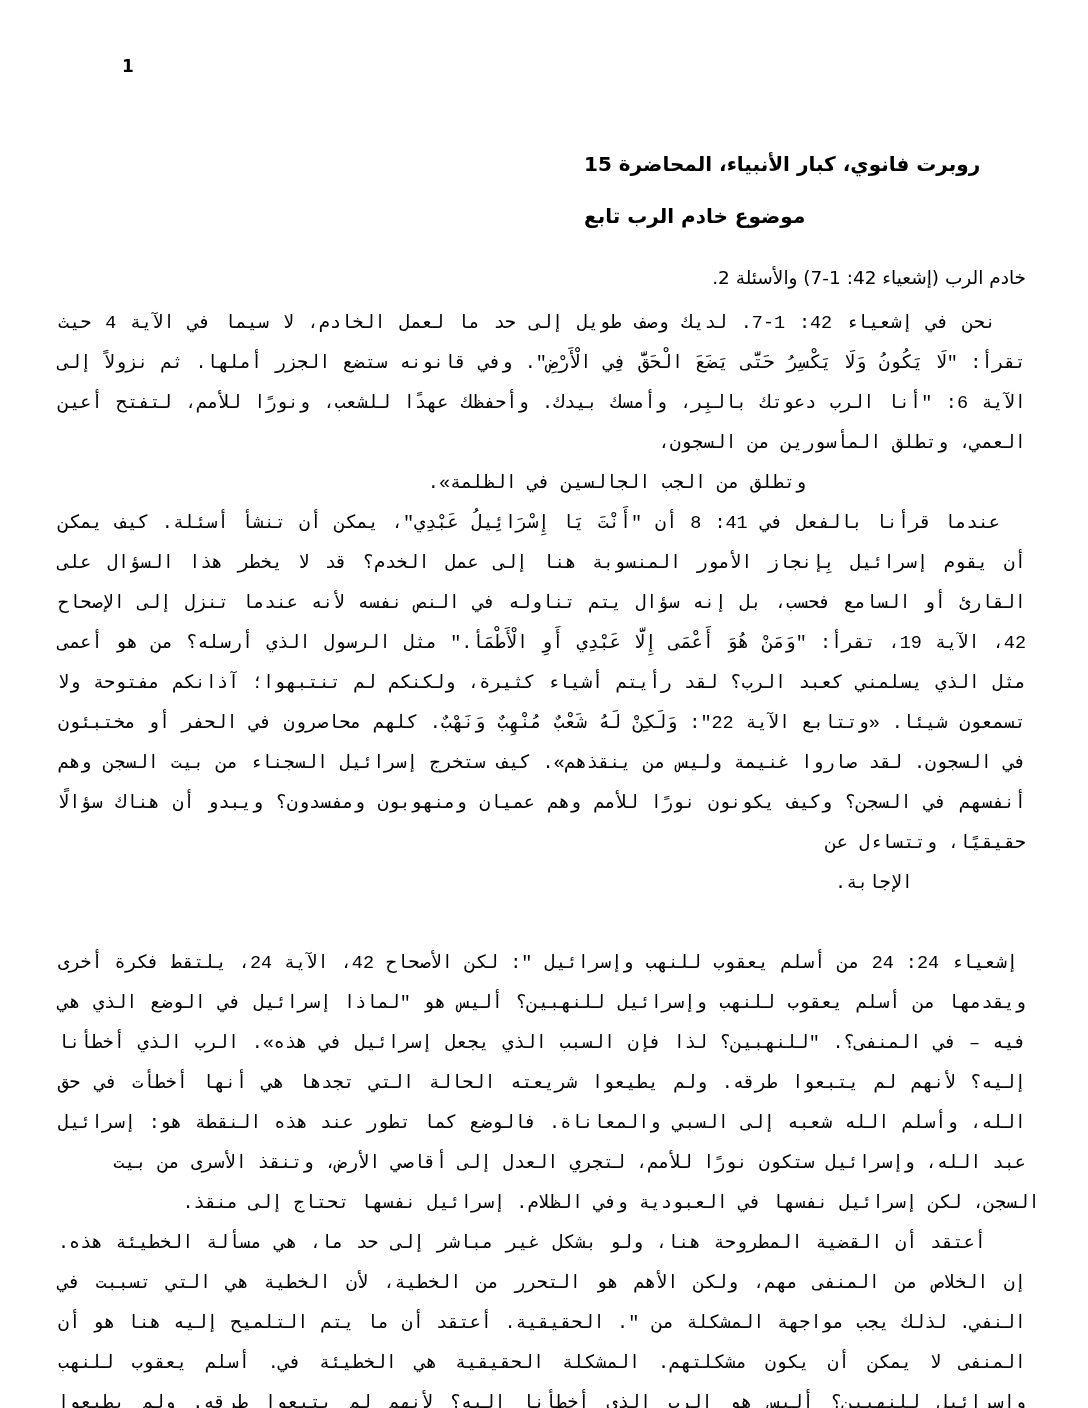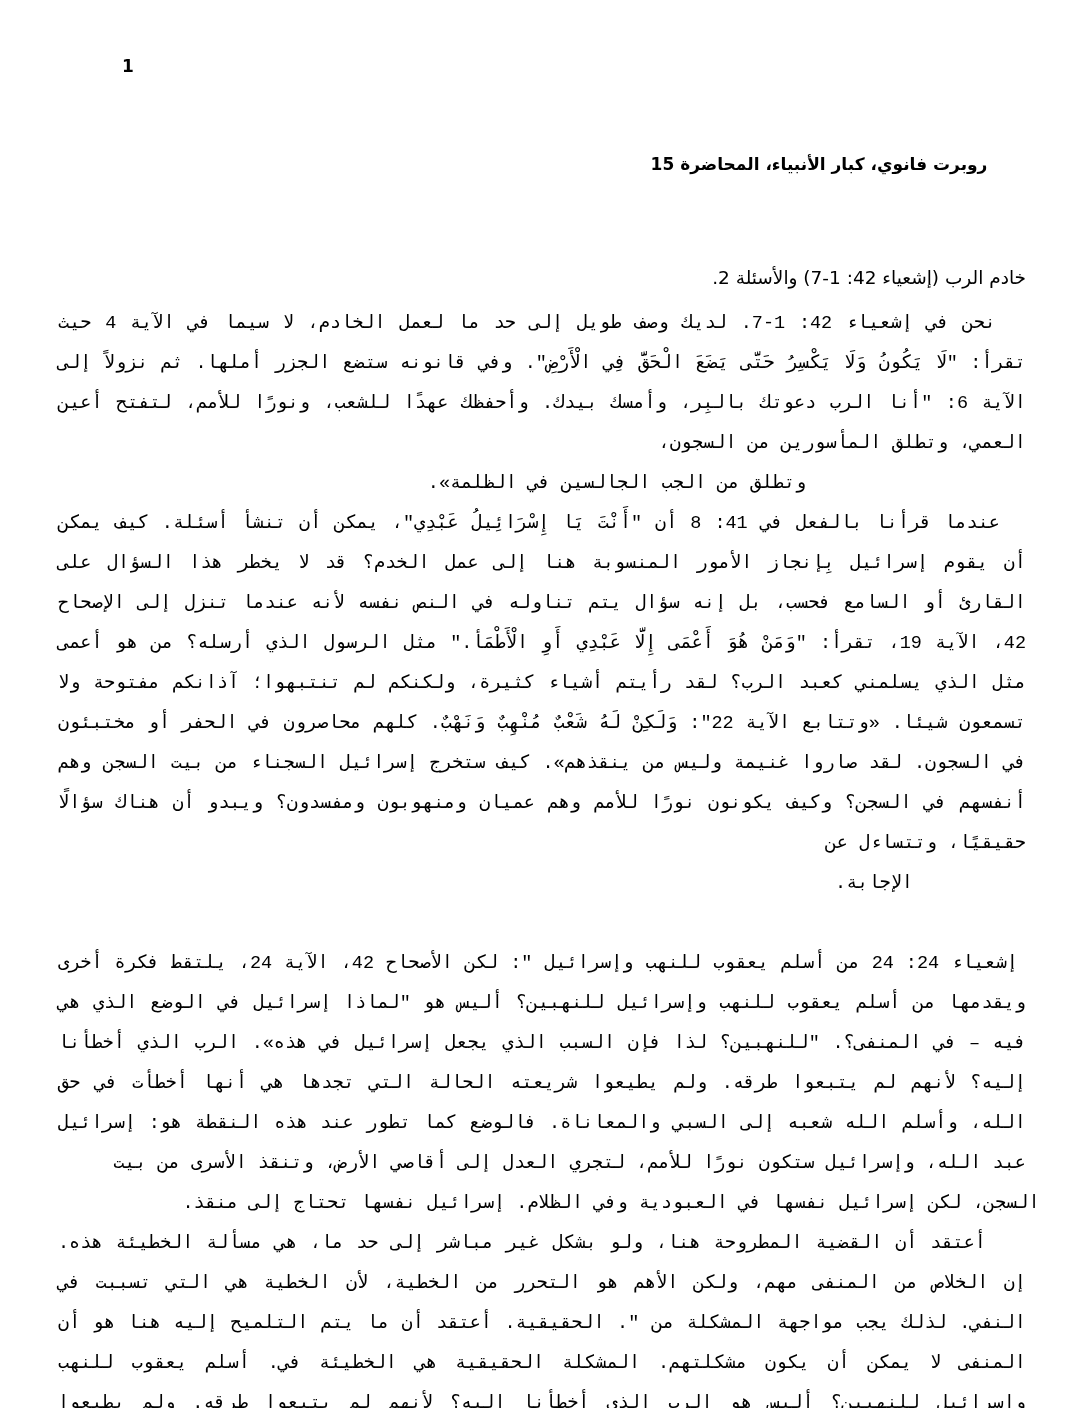--- a/index.html
+++ b/index.html
@@ -19,22 +19,22 @@
     left: 122px;
     font-size: 17px;
     font-weight: bold;
   }
   .title-block {
     position: absolute;
     top: 138px;
     right: 34px;
     width: 470px;
     direction: rtl;
-    text-align: center;
-    font-size: 17px;
+    text-align: left;
+    font-size: 20px;
     font-weight: bold;
     line-height: 52px;
   }
   .content {
     position: absolute;
     top: 258px;
     left: 58px;
     right: 62px;
     direction: rtl;
     font-size: 18.5px;
@@ -52,20 +52,21 @@
   .para-tail.right  { text-align: right; }
 </style>
 </head>
 <body>
 
 <div class="page">
   <div class="page-number">1</div>
 
   <div class="title-block">
       <div>روبرت فانوي، كبار الأنبياء، المحاضرة 15</div>
+      <div>موضوع خادم الرب تابع</div>
     </div>
 
   <div class="content">
     <div class="section-heading">خادم الرب (إشعياء 42: 1-7) والأسئلة 2.</div>
 
   <div class="para">
         <div class="para-main" style="text-indent: 30px;">نحن في إشعياء 42: 1-7. لديك وصف طويل إلى حد ما لعمل الخادم، لا سيما في الآية 4 حيث تقرأ: "لَا يَكُونُ وَلَا يَكْسِرُ حَتَّى يَضَعَ الْحَقَّ فِي الْأَرْضِ". وفي قانونه ستضع الجزر أملها. ثم نزولاً إلى الآية 6: "أنا الرب دعوتك بالبِر، وأمسك بيدك. وأحفظك عهدًا للشعب، ونورًا للأمم، لتفتح أعين العمي، وتطلق المأسورين من السجون،</div>
         <div class="para-tail center" style="position: relative; left: 75px;">وتطلق من الجب الجالسين في الظلمة».</div>
       </div>
       <div class="para">

